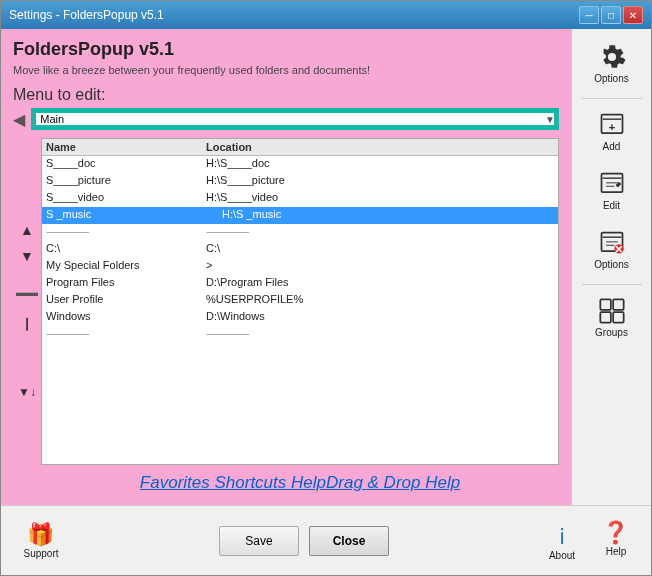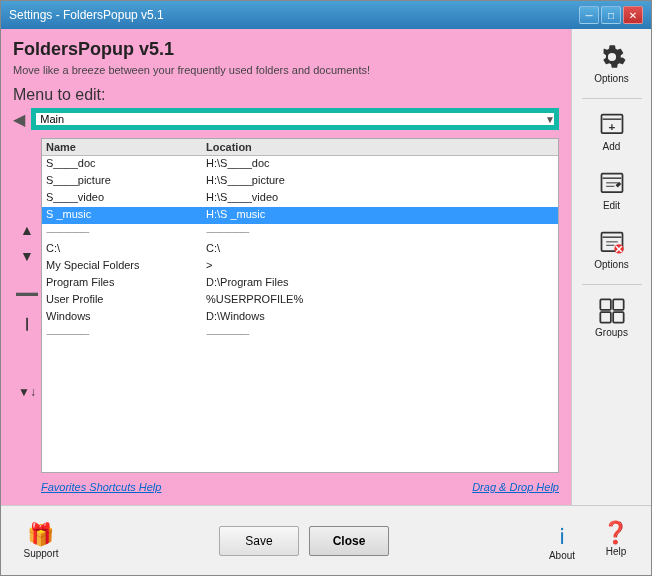--- a/index.html
+++ b/index.html
@@ -159,31 +159,32 @@
       display: flex;
       padding: 1px 4px;
       font-size: 11px;
       color: #222;
       min-height: 17px;
       align-items: flex-start;
     }
     .table-row.selected {
       background: #3399ff;
       color: white;
+      gap: 16px;
     }
     .table-row.separator {
       color: #999;
       letter-spacing: -1px;
     }
 
     .help-links {
       display: flex;
-      justify-content: space-between;
+      justify-content: center;
       padding: 2px 0;
-      font-size: 11px;
+      font-size: 17px;
     }
     .help-link {
       color: #0066cc;
       text-decoration: underline;
       cursor: pointer;
       font-style: italic;
     }
 
     
     .bottom-bar {

